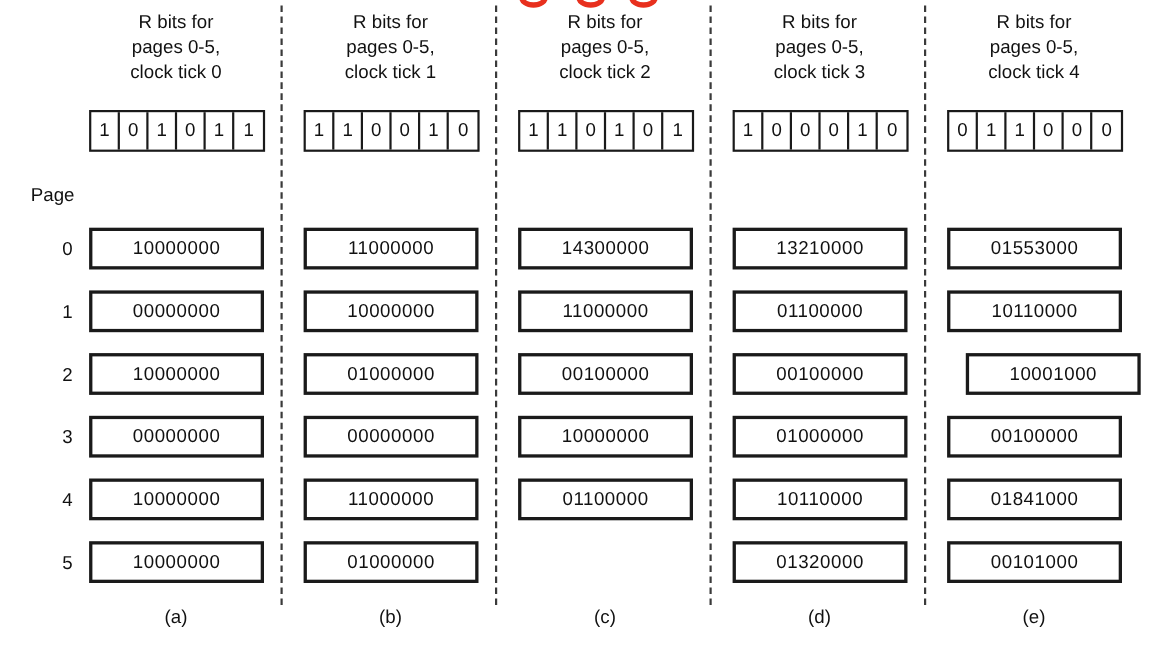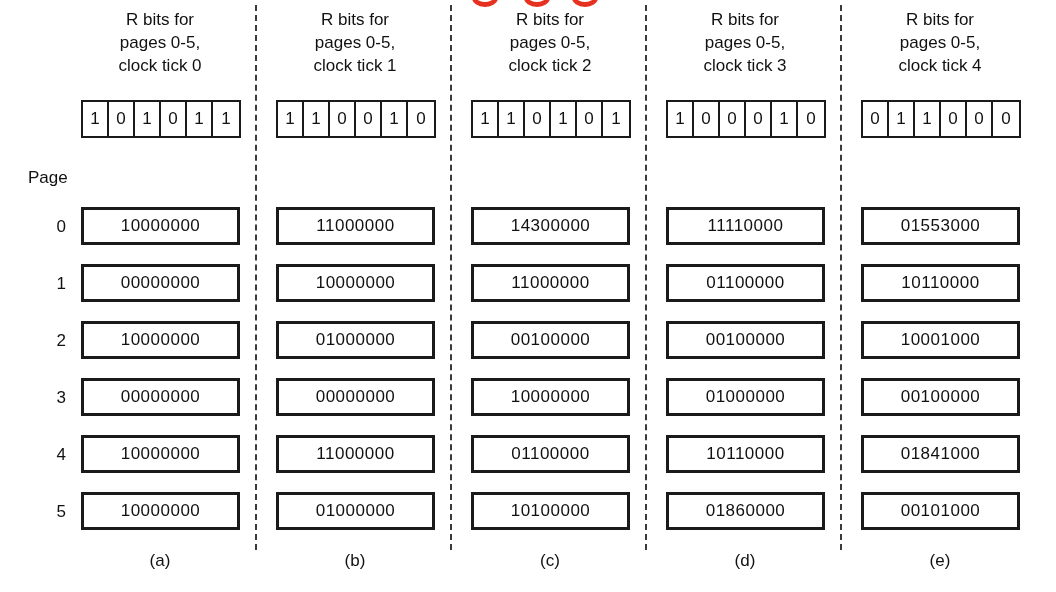--- a/index.html
+++ b/index.html
@@ -212,58 +212,57 @@
           <div class="rbit" style="border-right-color: rgb(26, 26, 26);">0</div>
           <div class="rbit" style="border-right-color: rgb(26, 26, 26);">1</div>
           <div class="rbit" style="border-right-color: rgb(26, 26, 26);">0</div>
           <div class="rbit" style="border-right-color: rgb(26, 26, 26);">1</div>
         </div>
         <div class="counter-box" style="top: 207px; border-color: rgb(26, 26, 26);">14300000</div>
         <div class="counter-box" style="top: 264px; border-color: rgb(26, 26, 26);">11000000</div>
         <div class="counter-box" style="top: 321px; border-color: rgb(26, 26, 26);">00100000</div>
         <div class="counter-box" style="top: 378px; border-color: rgb(26, 26, 26);">10000000</div>
         <div class="counter-box" style="top: 435px; border-color: rgb(26, 26, 26);">01100000</div>
-        <div class="counter-box" style="top: 492px; border-color: rgb(26, 26, 26);">10100000</div>
         <div class="caption">(c)</div>
       </div>
       <div class="column" style="left: 645px;">
         <div class="col-head">R bits for
 pages 0-5,
 clock tick 3</div>
         <div class="rbits" style="border-color: rgb(26, 26, 26);">
           <div class="rbit" style="border-right-color: rgb(26, 26, 26);">1</div>
           <div class="rbit" style="border-right-color: rgb(26, 26, 26);">0</div>
           <div class="rbit" style="border-right-color: rgb(26, 26, 26);">0</div>
           <div class="rbit" style="border-right-color: rgb(26, 26, 26);">0</div>
           <div class="rbit" style="border-right-color: rgb(26, 26, 26);">1</div>
           <div class="rbit" style="border-right-color: rgb(26, 26, 26);">0</div>
         </div>
-        <div class="counter-box" style="top: 207px; border-color: rgb(26, 26, 26);">11110000</div>
+        <div class="counter-box" style="top: 207px; border-color: rgb(26, 26, 26);">13210000</div>
         <div class="counter-box" style="top: 264px; border-color: rgb(26, 26, 26);">01100000</div>
         <div class="counter-box" style="top: 321px; border-color: rgb(26, 26, 26);">00100000</div>
         <div class="counter-box" style="top: 378px; border-color: rgb(26, 26, 26);">01000000</div>
         <div class="counter-box" style="top: 435px; border-color: rgb(26, 26, 26);">10110000</div>
-        <div class="counter-box" style="top: 492px; border-color: rgb(26, 26, 26);">01860000</div>
+        <div class="counter-box" style="top: 492px; border-color: rgb(26, 26, 26);">01320000</div>
         <div class="caption">(d)</div>
       </div>
       <div class="column" style="left: 840px;">
         <div class="col-head">R bits for
 pages 0-5,
 clock tick 4</div>
         <div class="rbits" style="border-color: rgb(26, 26, 26);">
           <div class="rbit" style="border-right-color: rgb(26, 26, 26);">0</div>
           <div class="rbit" style="border-right-color: rgb(26, 26, 26);">1</div>
           <div class="rbit" style="border-right-color: rgb(26, 26, 26);">1</div>
           <div class="rbit" style="border-right-color: rgb(26, 26, 26);">0</div>
           <div class="rbit" style="border-right-color: rgb(26, 26, 26);">0</div>
           <div class="rbit" style="border-right-color: rgb(26, 26, 26);">0</div>
         </div>
         <div class="counter-box" style="top: 207px; border-color: rgb(26, 26, 26);">01553000</div>
         <div class="counter-box" style="top: 264px; border-color: rgb(26, 26, 26);">10110000</div>
-        <div class="counter-box" style="top: 321px; border-color: rgb(26, 26, 26);">10001000</div>
+        <div class="counter-box" style="top: 321px; border-color: rgb(26, 26, 26); margin-left: 17px;">10001000</div>
         <div class="counter-box" style="top: 378px; border-color: rgb(26, 26, 26);">00100000</div>
         <div class="counter-box" style="top: 435px; border-color: rgb(26, 26, 26);">01841000</div>
         <div class="counter-box" style="top: 492px; border-color: rgb(26, 26, 26);">00101000</div>
         <div class="caption">(e)</div>
       </div>
     </div>
 
 </div>
 
 </body></html>

